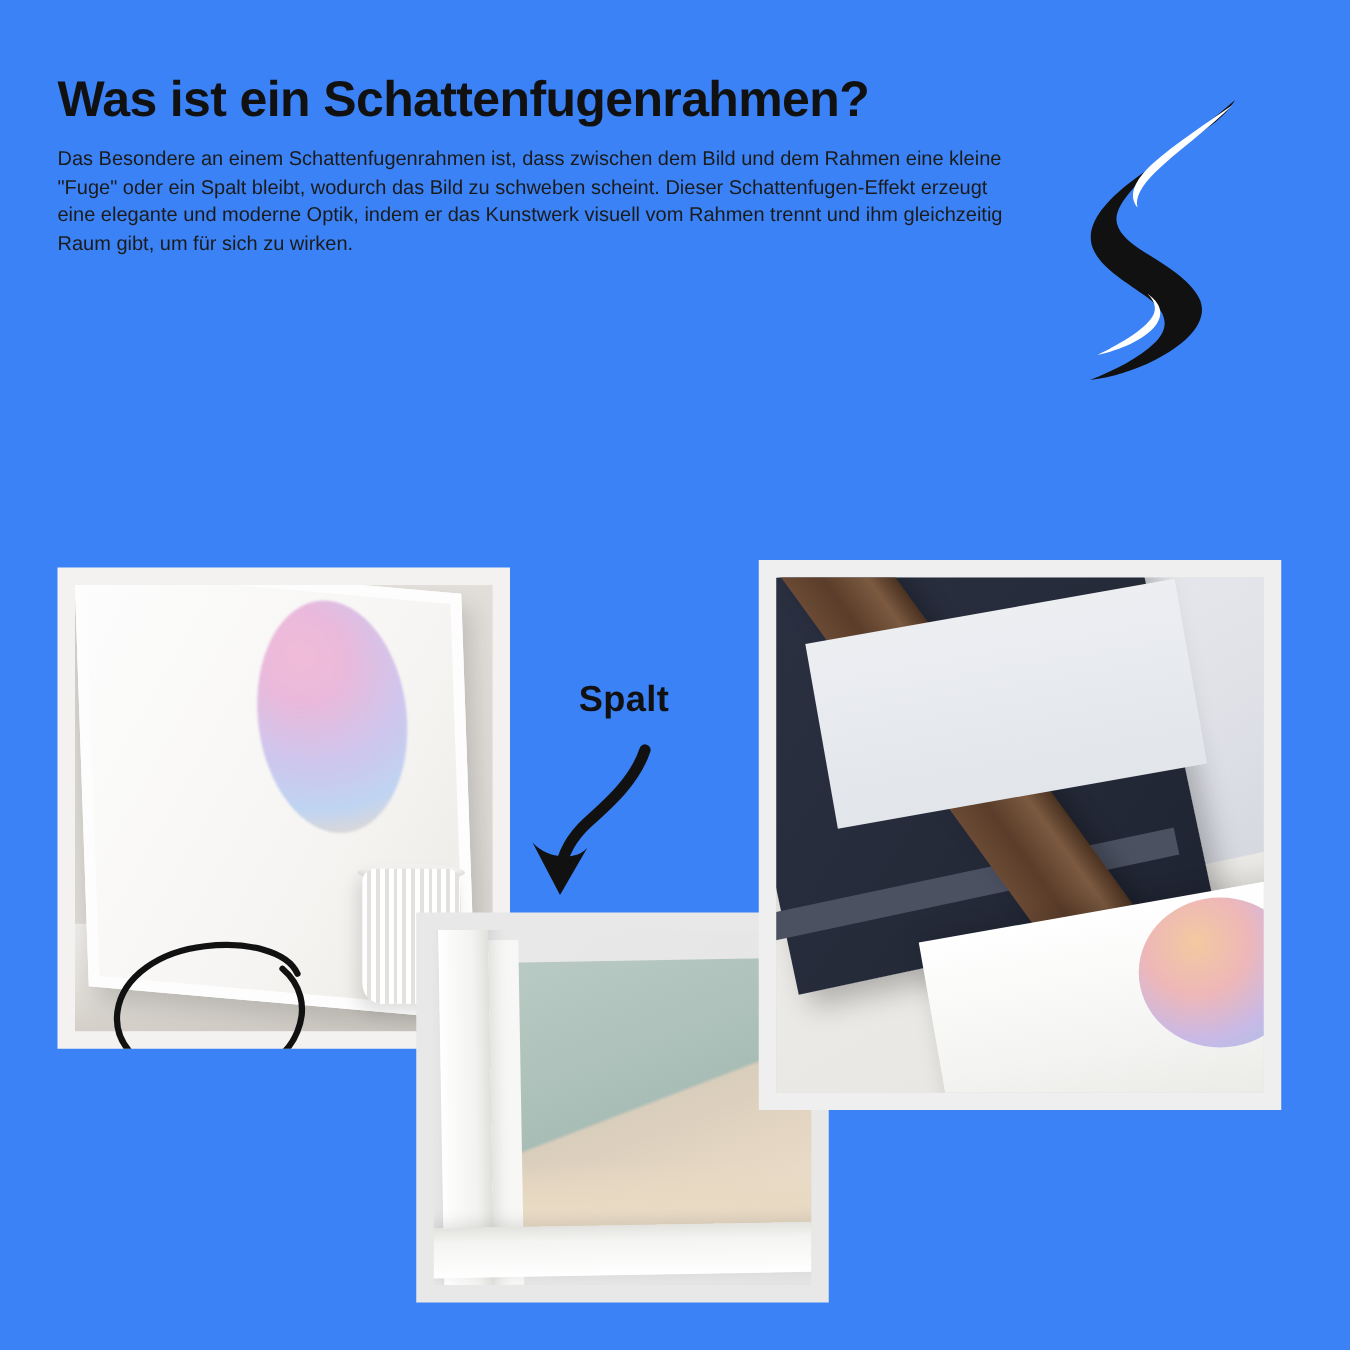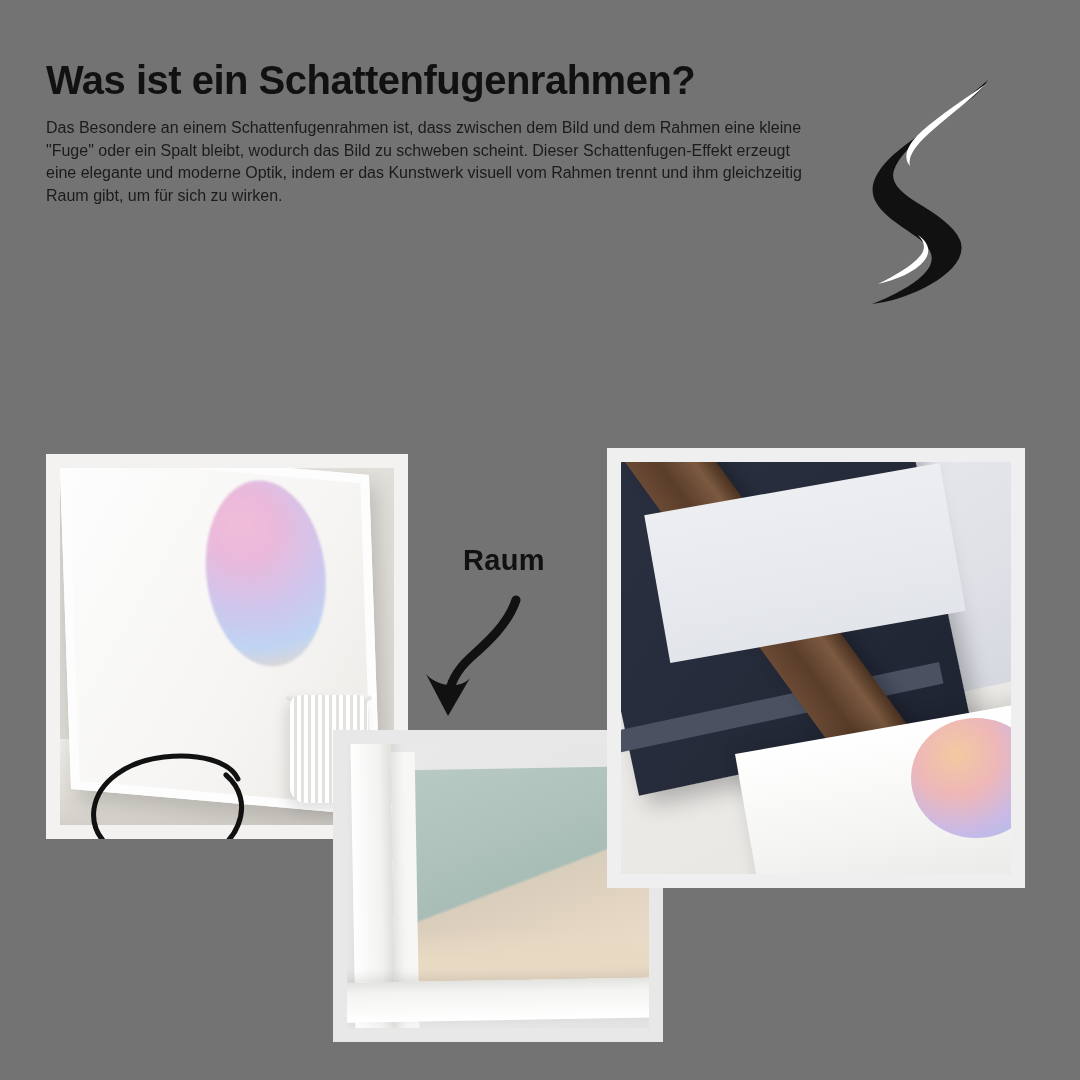--- a/index.html
+++ b/index.html
@@ -13,21 +13,21 @@
     overflow: hidden;
     font-family: "Liberation Sans", sans-serif;
     color: #111111;
     position: relative;
   }
 
   .page {
     position: relative;
     width: 1080px;
     height: 1080px;
-    background: #737373;
+    background: #3b82f6;
   }
 
   
   .header {
     position: absolute;
     left: 46px;
     top: 58px;
     width: 760px;
   }
   .headline {
@@ -353,20 +353,20 @@
           <div class="navy"></div>
           <div class="navy-edge"></div>
           <div class="wood"></div>
           <div class="whiteframe"></div>
           <div class="whiteframe-inner"></div>
           <div class="grad-blob"></div>
         </div>
       </div>
     </div>
 
-    <div class="fuge-label">Raum</div>
+    <div class="fuge-label">Spalt</div>
     <svg class="fuge-arrow" viewBox="0 0 120 135" aria-hidden="true">
       <path d="M104 10 C96 34 76 52 58 68 C46 79 38 92 36 108" fill="none" stroke="#111111" stroke-width="9" stroke-linecap="round"></path>
       <path d="M14 84 L36 126 L58 88 C48 100 24 96 14 84 Z" fill="#111111"></path>
     </svg>
 
   </div>
 </div>
 
 </body></html>

